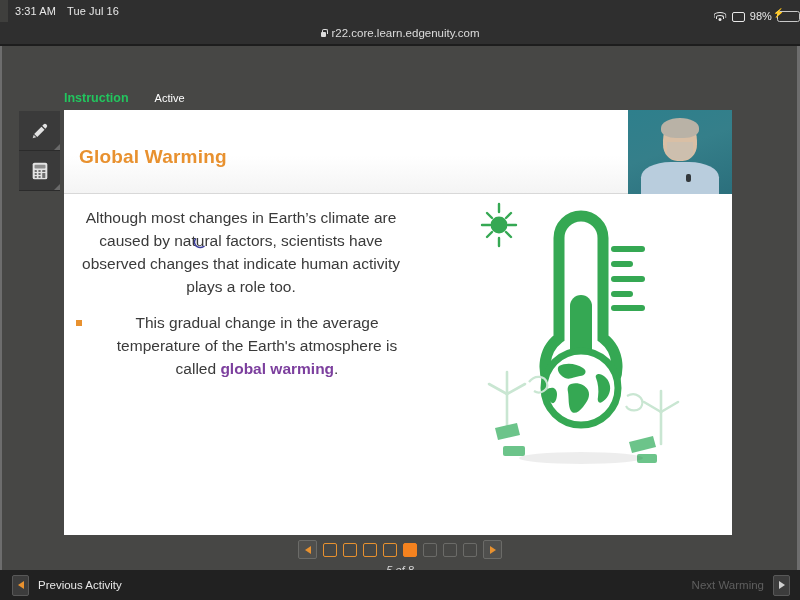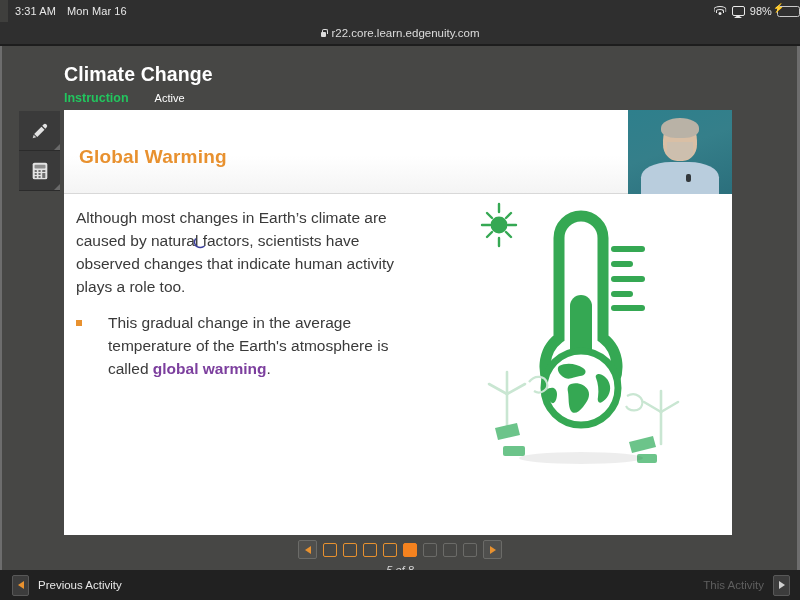--- a/index.html
+++ b/index.html
@@ -12,21 +12,21 @@
 
   
   #status-bar {
     position:absolute; left:8px; top:0; width:800px; height:22px;
     background:#2f2f2f; color:#e8e8e8;
     font-size:11px; display:flex; align-items:center;
   }
   #status-left { display:flex; align-items:center; gap:11px; padding-left:7px; }
   #status-right {
     position:absolute; right:8px; top:0; height:22px;
-    display:flex; align-items:center; gap:5px;
+    display:flex; align-items:flex-end; gap:5px;
   }
   .sb-text { font-size:11px; letter-spacing:.1px; }
 
   .wifi-icon { width:13px; height:10px; position:relative; }
   .wifi-icon i {
     position:absolute; left:50%; border:1.4px solid #e8e8e8;
     border-bottom:none; border-radius:50% 50% 0 0; transform:translateX(-50%);
   }
   .wifi-icon i:nth-child(1){ width:13px; height:6px; top:0; }
   .wifi-icon i:nth-child(2){ width:8px;  height:4px; top:2.5px; }
@@ -147,20 +147,21 @@
   #video-thumb .mic {
     position:absolute; left:56%; bottom:12px;
     width:5px; height:8px; border-radius:2px; background:#33383c;
   }
 
   #slide-body { position:relative; width:100%; height:341px; }
 
   #text-col {
     position:absolute; left:12px; top:12px; width:330px;
     color:#3a3a3a;
+    text-align:center;
   }
   #para1 { font-size:15.5px; line-height:23px; }
   #bullet-list { margin-top:13px; }
   .bullet-row { display:flex; gap:26px; }
   .bullet-sq {
     width:6px; height:6px; background:#e8912f; margin-top:9px; flex:none;
   }
   .bullet-text { font-size:15.5px; line-height:23px; }
   .kw { color:#7c3f9e; font-weight:bold; }
 
@@ -210,21 +211,21 @@
     position:absolute; right:10px; display:flex; align-items:center; gap:9px;
   }
   #next-activity-label { color:#5f5f5f; font-size:11.5px; }
 </style>
 </head>
 <body>
 
 <div id="status-bar">
   <div id="status-left">
     <span class="sb-text">3:31 AM</span>
-    <span class="sb-text">Mon Mar 16</span>
+    <span class="sb-text">Tue Jul 16</span>
   </div>
   <div id="status-right">
     <span class="wifi-icon">
         <i></i>
         <i></i>
         <i></i>
       </span>
     <span class="airplay-icon"></span>
     <span class="sb-text">98%</span>
     <span class="battery">
@@ -236,21 +237,20 @@
 <div id="url-bar">
   <span class="lock-icon"></span>
   <span>r22.core.learn.edgenuity.com</span>
 </div>
 <div id="browser-divider"></div>
 
 <div id="page">
   <div id="page-edge-l"></div>
   <div id="page-edge-r"></div>
 
-  <div id="lesson-title">Climate Change</div>
 
   <div id="tabs">
     <span id="tab-instruction">Instruction</span>
     <span id="tab-active">Active</span>
   </div>
 
   <div id="tool-palette">
     <div class="tool-btn">
       <svg width="22" height="22" viewBox="0 0 24 24">
         <path d="M19.1 4.9a2.3 2.3 0 0 0-3.3 0l-1.3 1.3 3.3 3.3 1.3-1.3a2.3 2.3 0 0 0 0-3.3z" fill="#e3e3e3"></path>
@@ -388,19 +388,19 @@
   </div>
 
   <div id="activity-bar">
     <div id="prev-activity">
       <span class="act-btn">
           <span class="tri-l"></span>
         </span>
       <span id="prev-activity-label">Previous Activity</span>
     </div>
     <div id="next-activity">
-      <span id="next-activity-label">This Activity</span>
+      <span id="next-activity-label">Next Warming</span>
       <span class="act-btn">
           <span class="tri-r"></span>
         </span>
     </div>
   </div>
 </div>
 
 </body></html>

